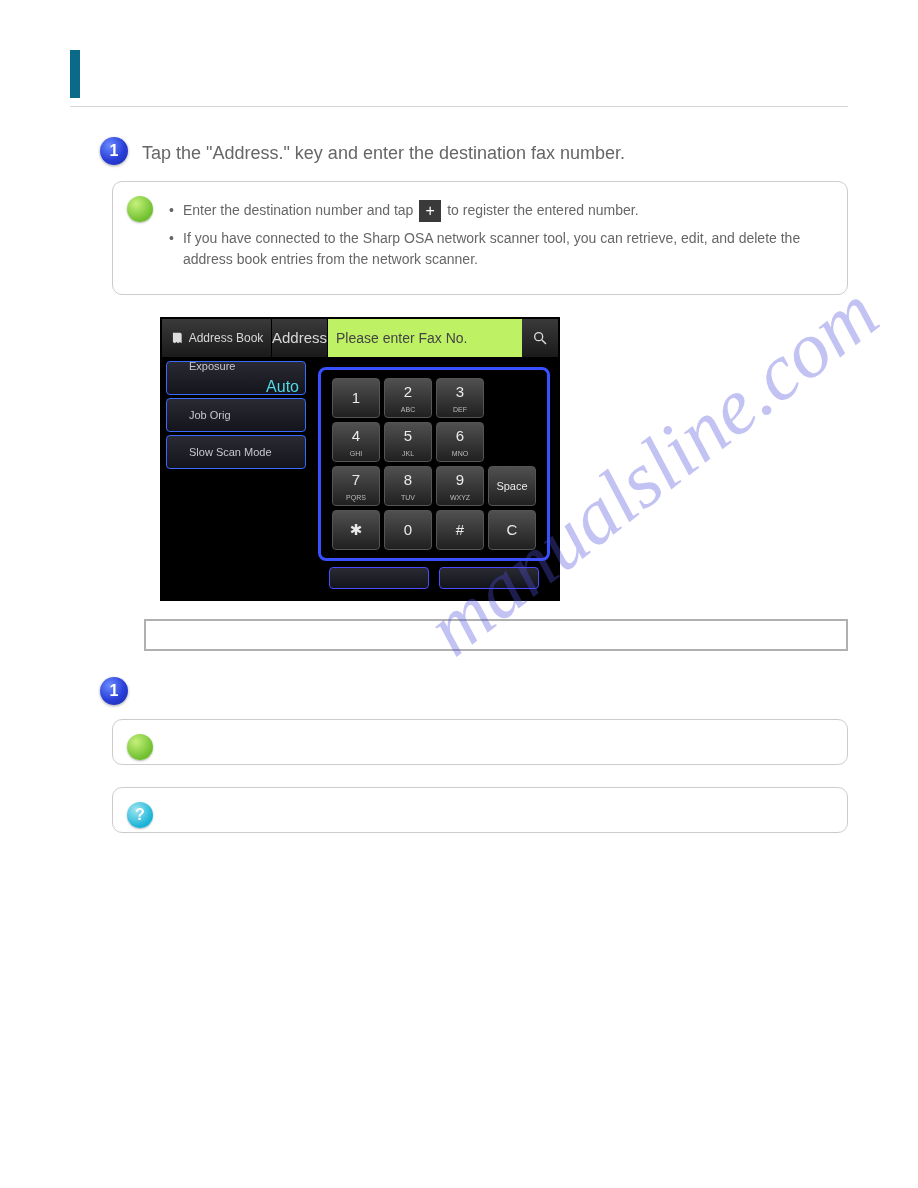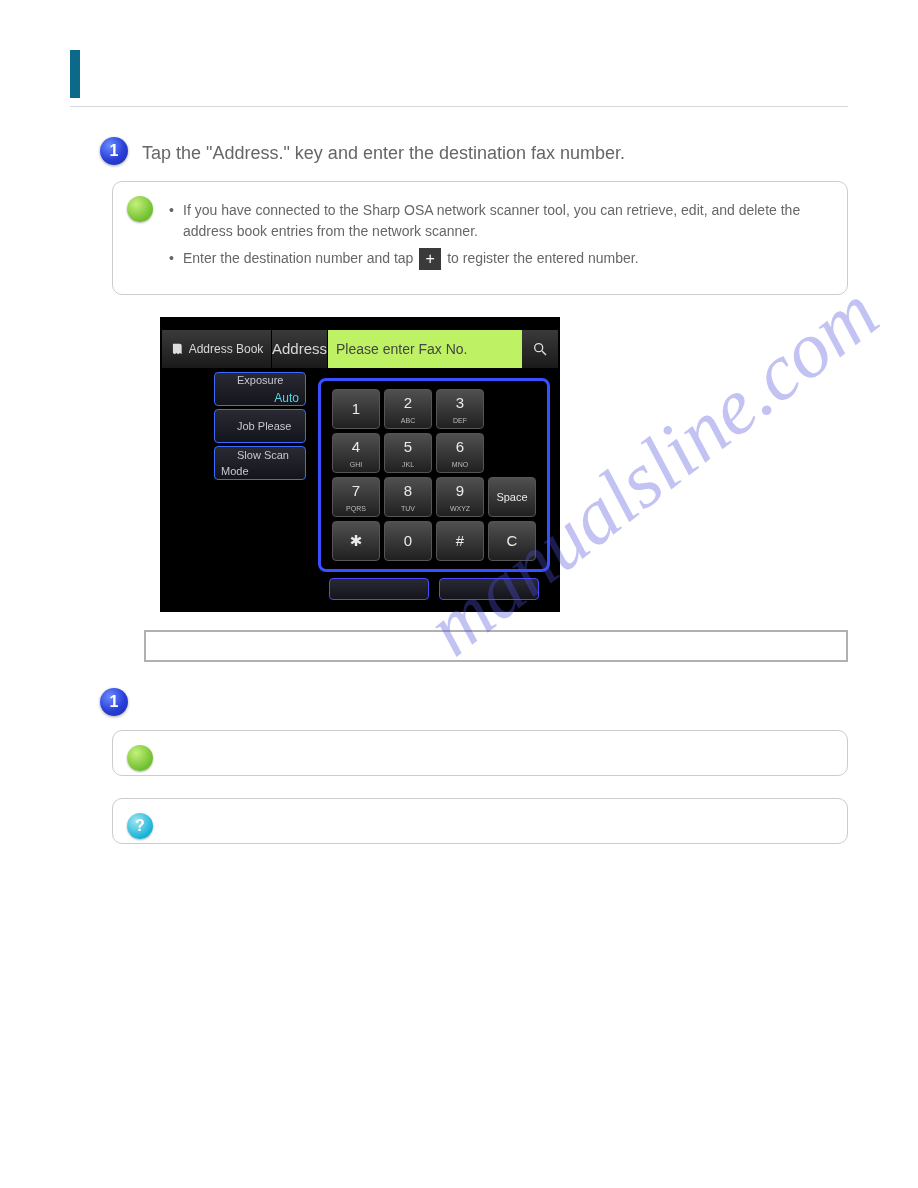--- a/index.html
+++ b/index.html
@@ -96,21 +96,21 @@
     vertical-align: middle;
     margin: 0 2px;
   }
   
   .fax-panel {
     width: 400px;
     margin: 6px 0 18px 60px;
     background: #000;
     padding: 2px;
   }
-  .fax-top { display: flex; height: 38px; margin-top: 11px; }
+  .fax-top { display: flex; height: 38px; }
   .ab-btn, .addr-btn {
     background: linear-gradient(#3a3a3a,#1a1a1a);
     color: #d8d8d8;
     font-size: 12px;
     display: flex; align-items: center; justify-content: center;
     border-right: 1px solid #000;
   }
   .ab-btn { width: 110px; gap:5px; }
   .addr-btn { width: 56px; font-size: 15px; }
   .ab-btn svg { width:14px; height:14px; fill:#ddd; }
@@ -133,23 +133,22 @@
   .opt {
     background: linear-gradient(#2a2a34,#14141c);
     border: 1px solid #3a6aff;
     border-radius: 4px;
     color: #c8c8d0;
     font-size: 11px;
     height: 34px;
     padding: 3px 6px;
     display:flex; flex-direction:column; justify-content:center;
     position:relative;
-    margin-left:48px;
-  }
-  .opt .val { text-align: right; font-size: 12px; }
+  }
+  .opt .val { text-align: right; font-size: 16px; }
   .opt .val.cyan { color: #4fd8e8; }
   .opt .ic { width:12px;height:12px; display:inline-block; margin-right:4px; vertical-align:middle; }
   .fax-right { flex:1; padding: 10px 8px 4px 8px; display:flex; flex-direction:column; }
   .keypad {
     border: 3px solid #3850ff;
     border-radius: 8px;
     padding: 8px;
     display: grid;
     grid-template-columns: repeat(4, 48px);
     grid-auto-rows: 40px;
@@ -218,26 +217,26 @@
 <div class="section">
 
   <div class="step">
     <div class="num-badge">1</div>
     <div class="step-text">Tap the "Address." key and enter the destination fax number.</div>
   </div>
 
   <div class="box">
     <div class="bullet-icon icon-green"></div>
     <ul>
-      <li>If you have connected to the Sharp OSA network scanner tool, you can retrieve, edit, and delete the address book entries from the network scanner.</li>
       <li>
         <span>Enter the destination number and tap</span>
         <span class="plus-chip">+</span>
         <span>to register the entered number.</span>
       </li>
+      <li>If you have connected to the Sharp OSA network scanner tool, you can retrieve, edit, and delete the address book entries from the network scanner.</li>
     </ul>
   </div>
 
   <div class="fax-panel">
     <div class="fax-top">
       <div class="ab-btn">
         <svg viewBox="0 0 24 24">
               <path d="M4 3h13a3 3 0 013 3v15l-3-2-3 2-3-2-3 2-3-2V3z"></path>
             </svg>
         <span>Address Book</span>
@@ -251,21 +250,21 @@
             </svg>
       </div>
     </div>
     <div class="fax-body">
       <div class="fax-left">
         <div class="opt">
           <span><span class="ic"></span><span>Exposure</span></span>
           <span class="val cyan">Auto</span>
         </div>
         <div class="opt">
-          <span><span class="ic"></span><span>Job Please</span></span>
+          <span><span class="ic"></span><span>Job Orig</span></span>
         </div>
         <div class="opt">
           <span><span class="ic"></span><span>Slow Scan Mode</span></span>
         </div>
       </div>
       <div class="fax-right">
         <div class="keypad">
           <div class="key">
                 <span>1</span>
               </div>

